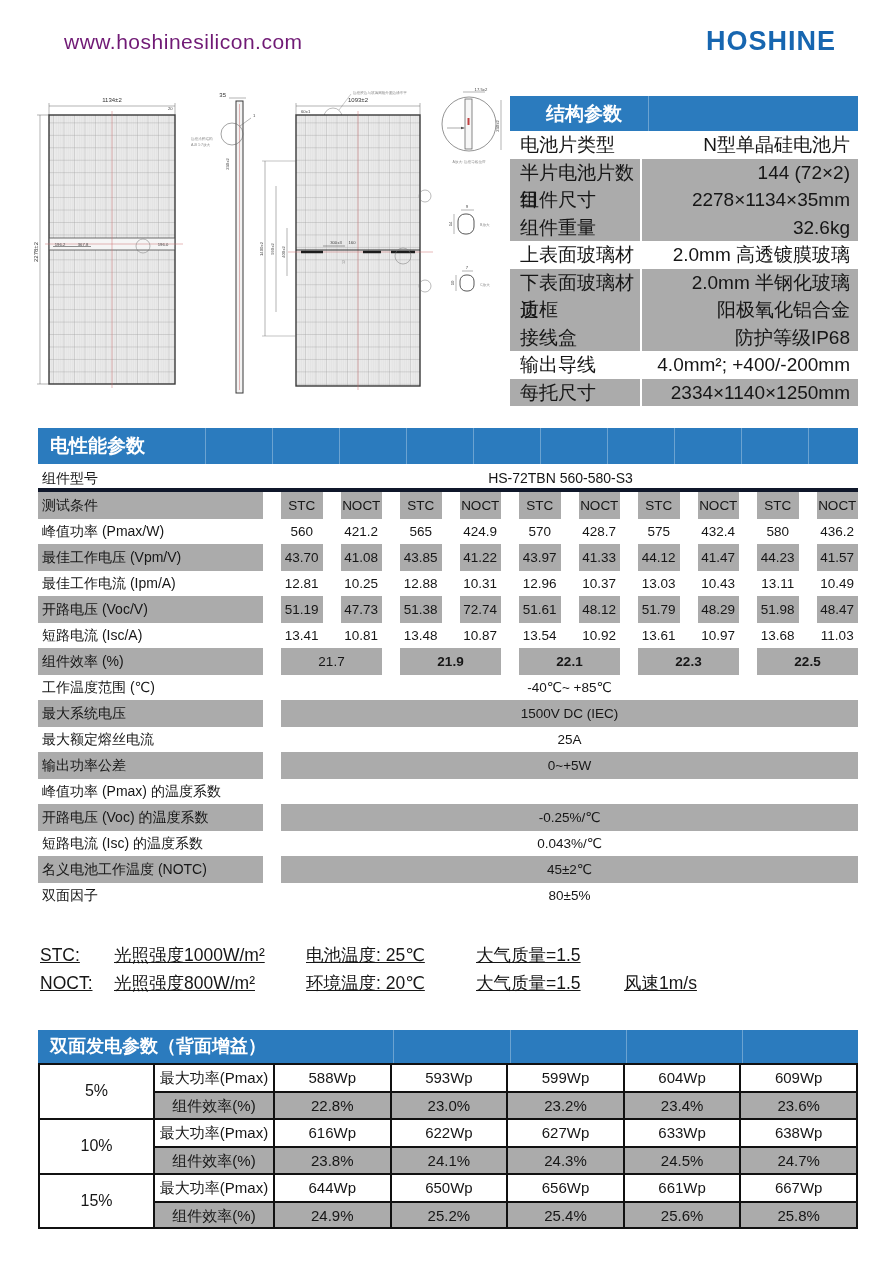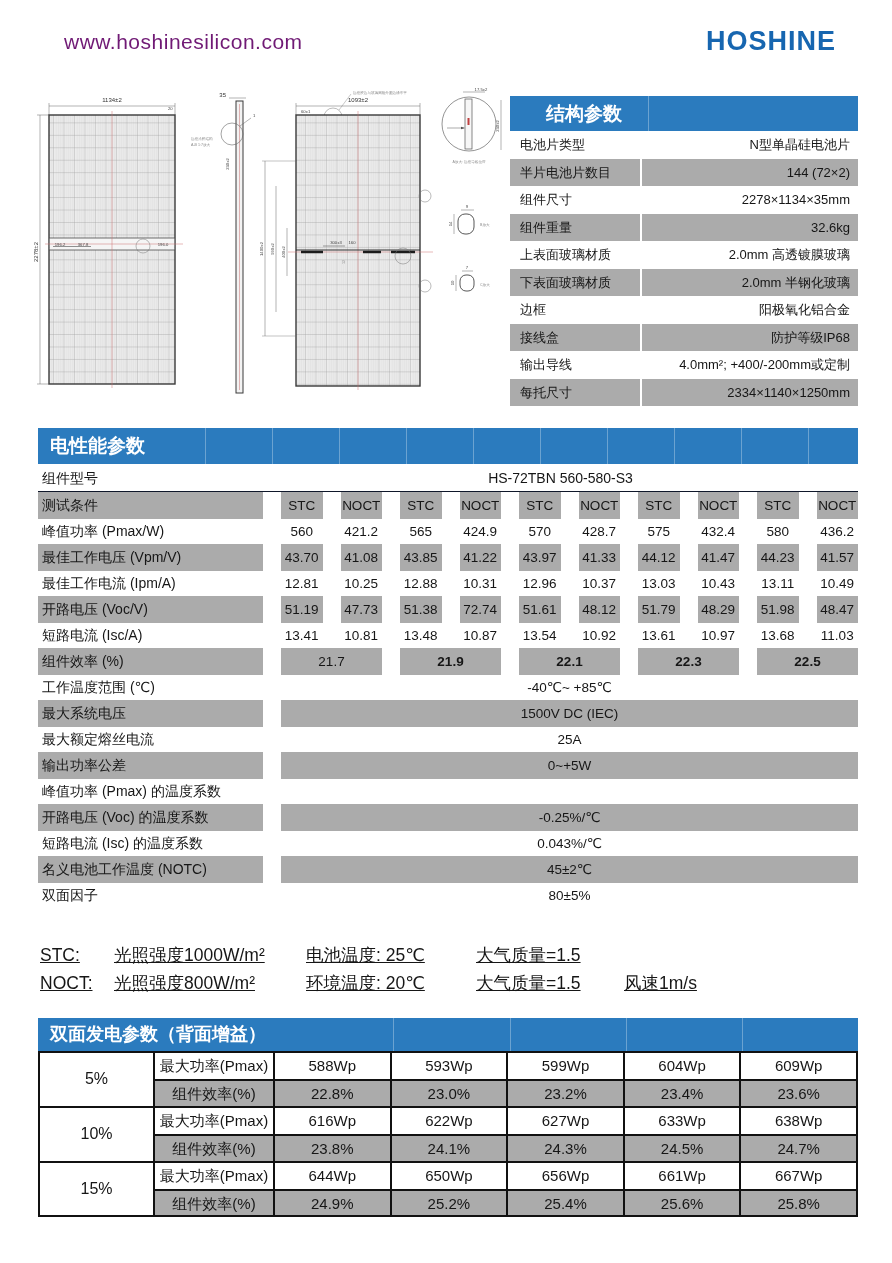--- a/index.html
+++ b/index.html
@@ -24,47 +24,47 @@
   .tiny{font-size:3.6px;fill:#8a8a8a;}
 
   
   .blue-bar{position:relative;background:var(--blue);color:#fff;font-weight:bold;overflow:hidden;}
   .blue-bar .t{position:relative;z-index:2;padding-left:12px;}
   .vdiv{position:absolute;top:0;bottom:0;width:1px;background:rgba(255,255,255,.3);z-index:1;}
 
   
   .struct{position:absolute;left:510px;top:96px;width:348px;}
   .struct .blue-bar{height:35px;font-size:19px;line-height:35px;padding-left:24px;}
-  .s-row{display:grid;grid-template-columns:130px 1fr;column-gap:2px;height:27.5px;line-height:27.5px;font-size:13px;}
+  .s-row{display:grid;grid-template-columns:130px 1fr;column-gap:2px;height:27.5px;line-height:27.5px;font-size:19px;}
   .s-row>div{background:transparent;}
   .s-row.g>div{background:var(--gray);}
   .s-label{padding-left:10px;}
   .s-value{text-align:right;padding-right:8px;}
 
   
   .elec{position:absolute;left:38px;top:428px;width:820px;}
   .elec .blue-bar{height:36px;font-size:19px;line-height:36px;}
-  .m-row{display:grid;grid-template-columns:225px 1fr;height:28px;line-height:28px;font-size:14px;border-bottom:1px solid #0f172a;}
+  .m-row{display:grid;grid-template-columns:225px 1fr;height:28px;line-height:28px;font-size:14px;border-bottom:4px solid #0f172a;}
   .m-label{padding-left:4px;}
   .m-value{text-align:center;}
   .e-row{display:grid;grid-template-columns:225px repeat(10,1fr);column-gap:18px;height:26px;line-height:27.2px;font-size:13.5px;}
   .e-row.eff{grid-template-columns:225px repeat(5,1fr);}
   .e-row.prop{grid-template-columns:225px 1fr;}
   .e-row>div{text-align:center;}
   .e-row>.e-label{text-align:left;padding-left:4px;font-size:14px;}
   .e-row.g>div{background:var(--gray);}
   .b-bold{font-weight:bold;}
 
   
   .notes{position:absolute;left:40px;top:941px;font-size:17.5px;}
   .note-line{display:grid;grid-template-columns:74px 192px 170px 148px auto;height:28px;line-height:28px;text-decoration:underline;}
 
   
   .bif{position:absolute;left:38px;top:1018px;width:820px;}
-  .bif .blue-bar{height:33px;font-size:18px;line-height:33px;}
+  .bif .blue-bar{height:33px;font-size:18px;line-height:33px;margin-top:12px;}
   .bif-body{border:2px solid #111;}
   .b-group{display:grid;grid-template-columns:113px 120px repeat(5,1fr);grid-auto-rows:26.4px;}
   .b-group.bt{border-top:2px solid #111;}
   .b-group>div{line-height:26.4px;text-align:center;font-size:15px;}
   .b-gain{grid-row:1 / span 2;line-height:52.8px !important;font-size:16px !important;}
   .b-label,.b-val{border-left:2px solid #111;}
   .r2{border-top:2px solid #111;background:var(--gray);}
 </style>
 </head>
 <body>

